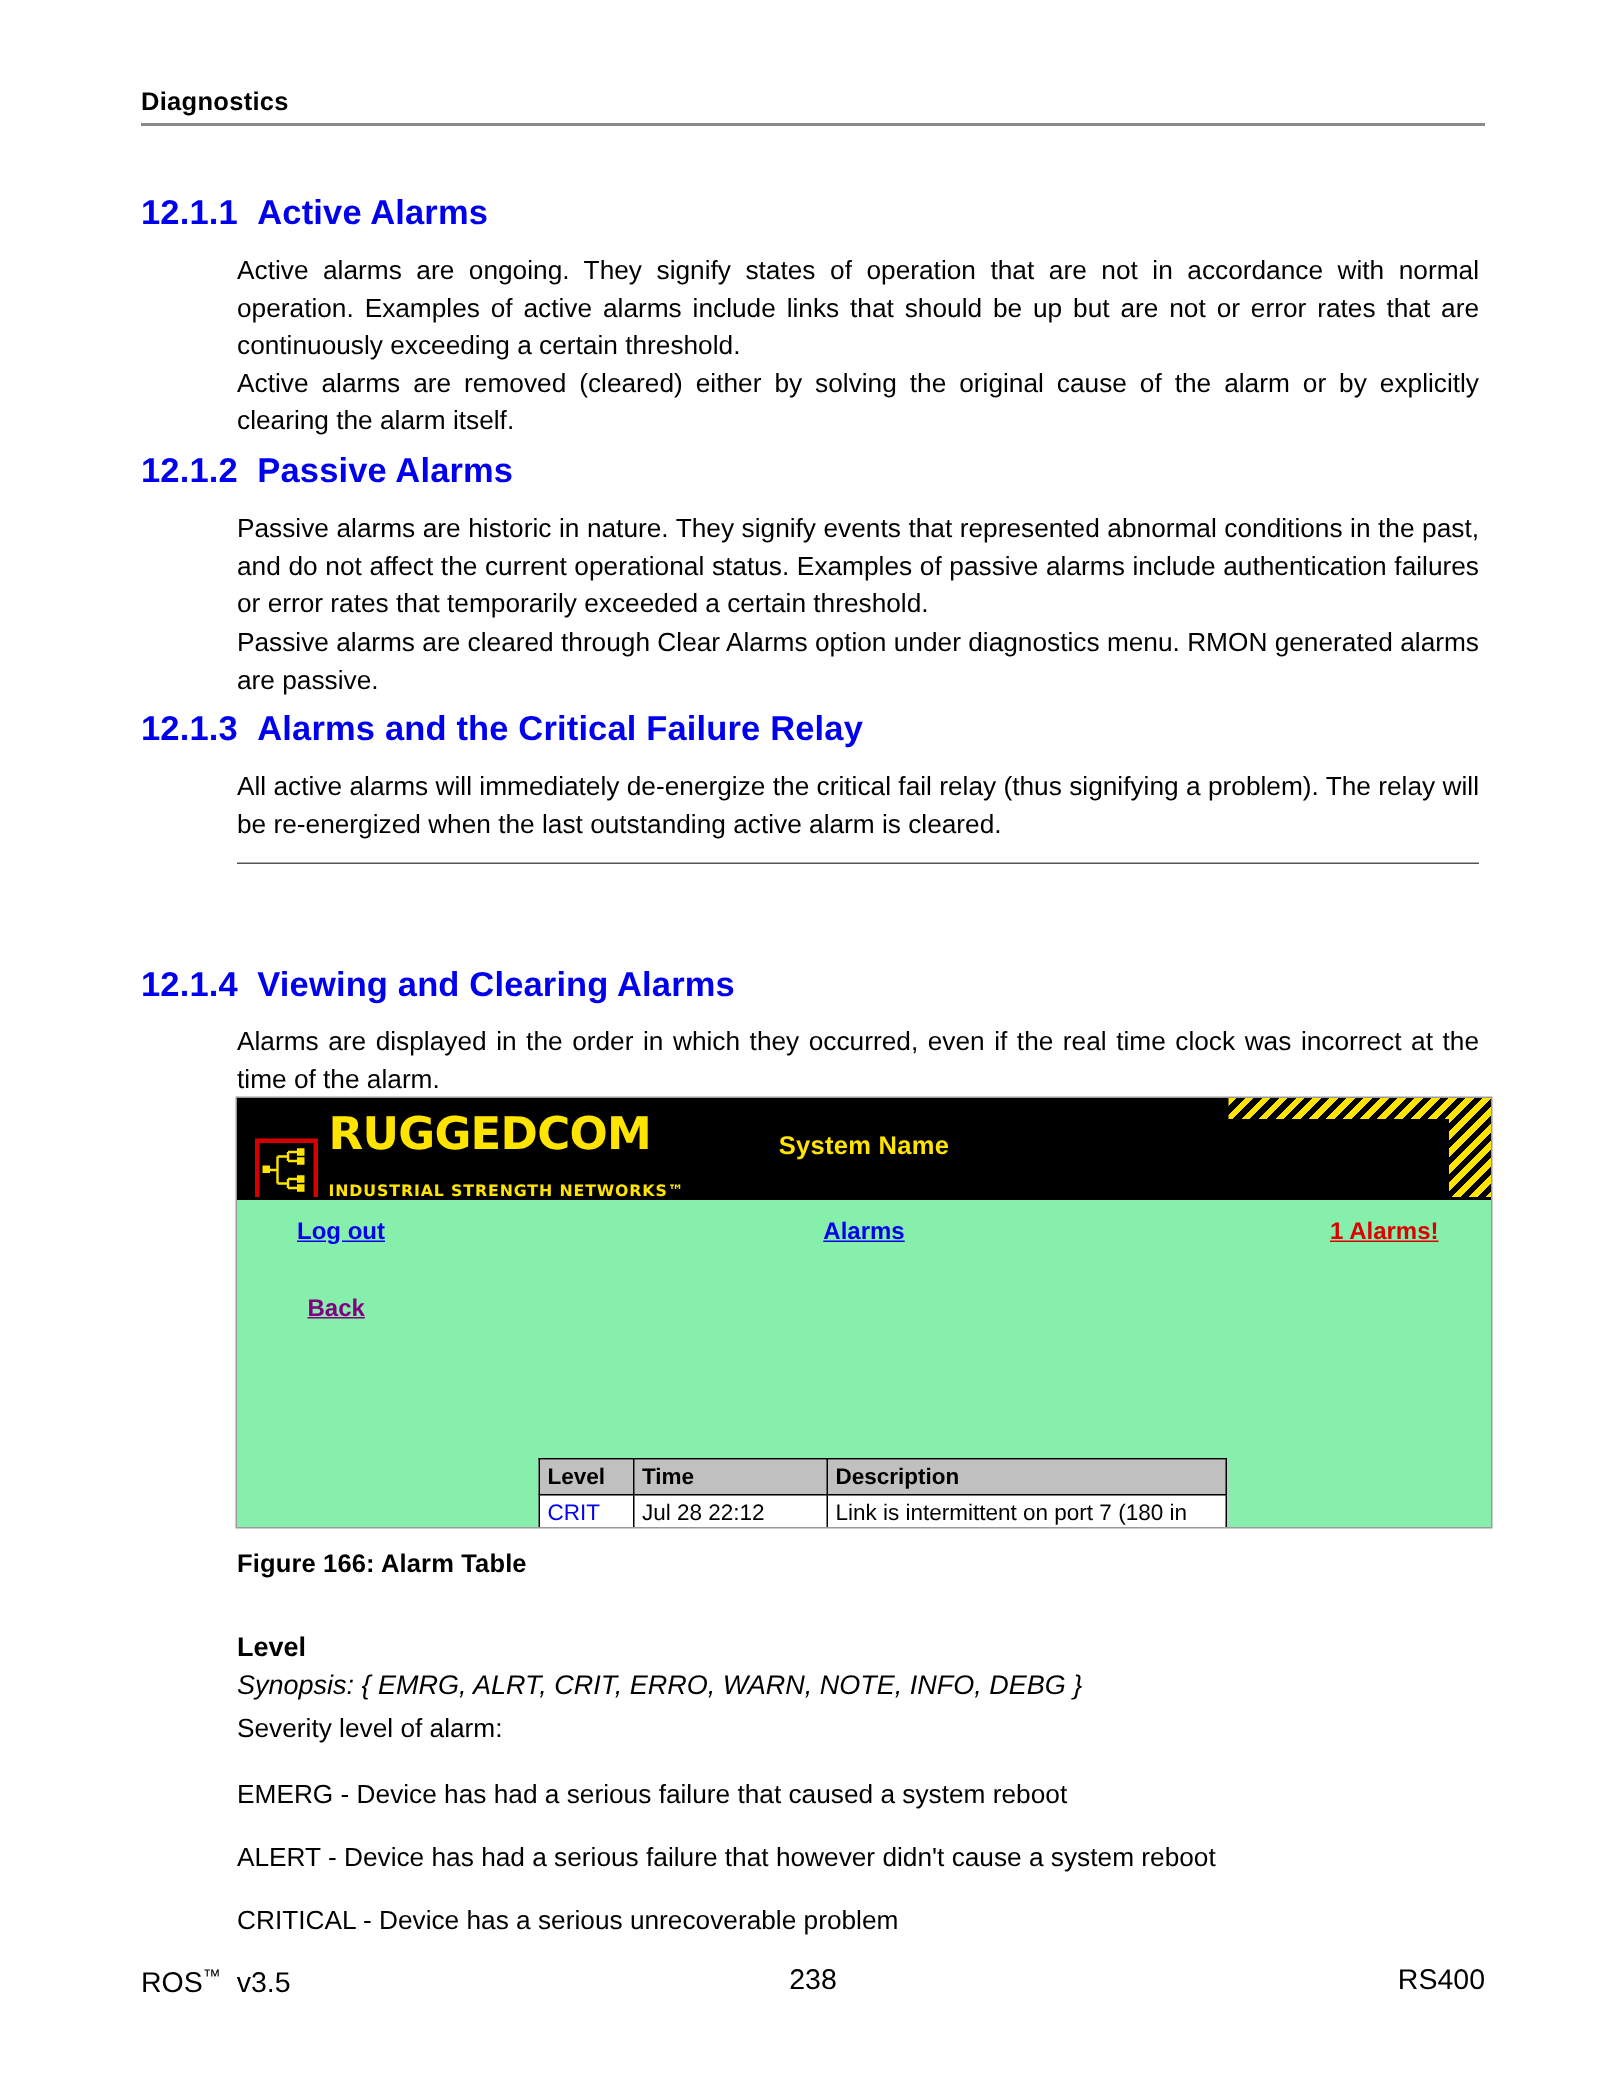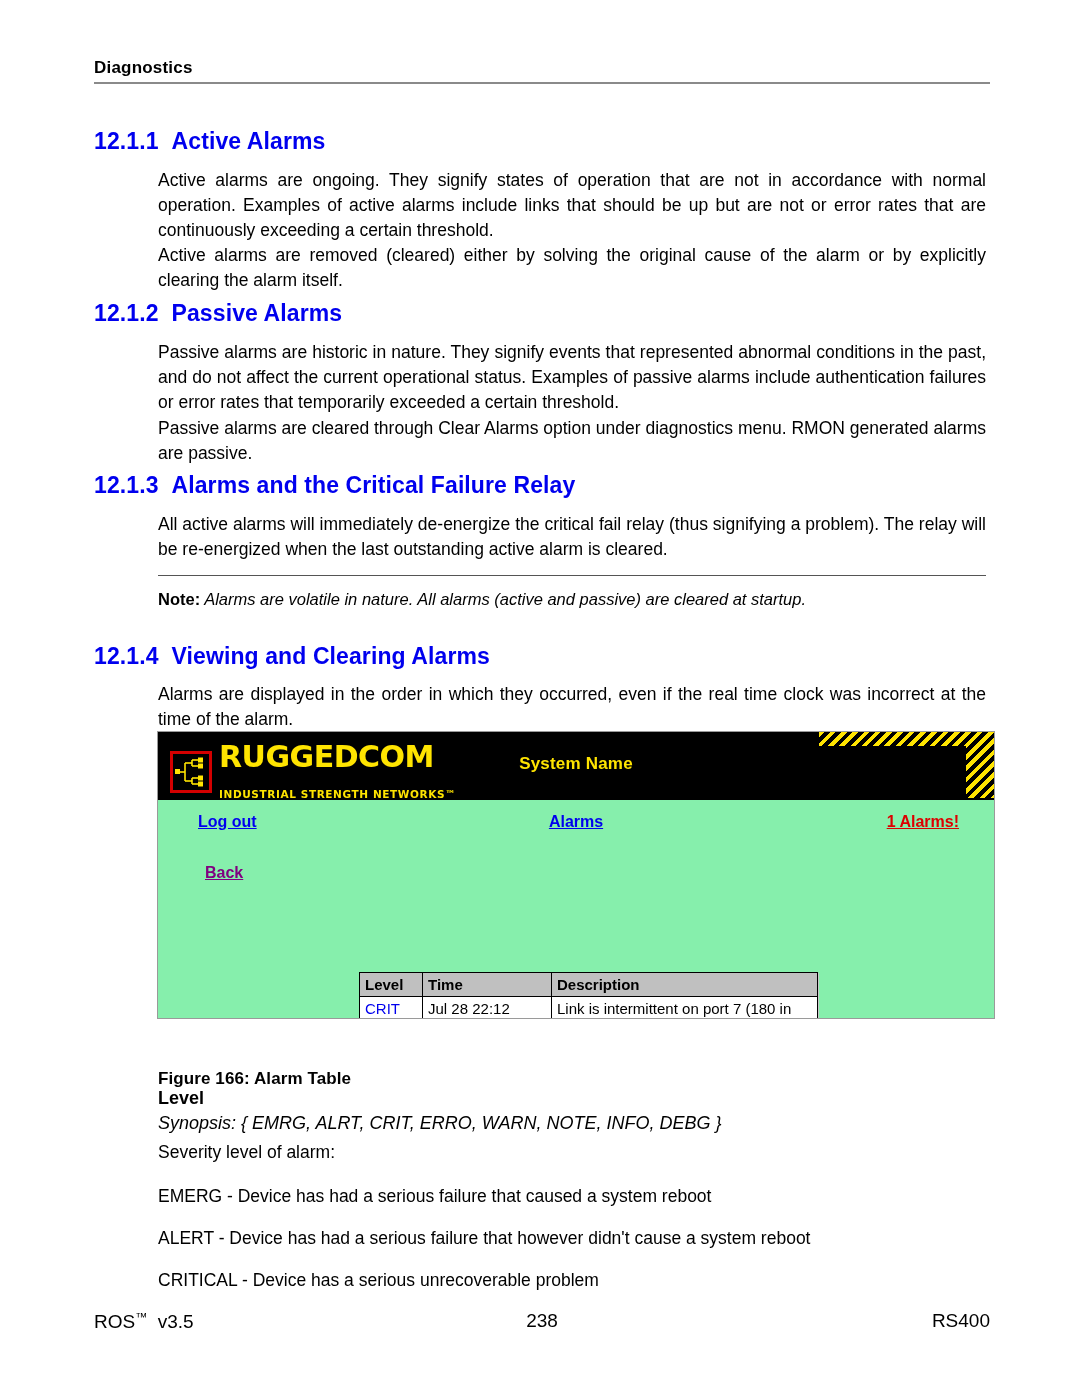--- a/index.html
+++ b/index.html
@@ -101,21 +101,21 @@
     position: relative;
     height: 68px;
     background: #000000;
     overflow: hidden;
   }
   .logo-wrap {
     position: absolute;
     left: 12px;
     top: 10px;
     display: flex;
-    align-items: center;
+    align-items: flex-end;
   }
   .logo-mark {
     width: 42px;
     height: 42px;
     border: 3px solid #d40000;
     background: #000000;
     box-sizing: border-box;
     position: relative;
     flex: 0 0 auto;
   }
@@ -227,21 +227,20 @@
   }
 
   
   .fig-caption {
     position: absolute;
     left: 158px;
     top: 1033px;
     font-size: 17px;
     font-weight: bold;
     letter-spacing: 0.1px;
-    margin-top: 36px;
   }
 
   
   .lvl-title {
     position: absolute;
     left: 158px;
     top: 1088px;
     font-size: 18px;
     font-weight: bold;
   }
@@ -295,24 +294,20 @@
   </div>
   <div class="para" style="top:416px;">Passive alarms are cleared through Clear Alarms option under diagnostics menu. RMON generated alarms are passive.</div>
   <div class="para" style="top:340px;">Passive alarms are historic in nature. They signify events that represented abnormal conditions in the past, and do not affect the current operational status. Examples of passive alarms include authentication failures or error rates that temporarily exceeded a certain threshold.</div>
 
   <div class="h3" style="left:94px; top:472px;">
     <span class="num">12.1.3</span>&nbsp;&nbsp;<span class="ttl">Alarms and the Critical Failure Relay</span>
   </div>
   <div class="para" style="top:512px;">All active alarms will immediately de-energize the critical fail relay (thus signifying a problem). The relay will be re-energized when the last outstanding active alarm is cleared.</div>
 
   <div class="note-rule"></div>
-  <div class="note">
-    <b>Note:</b>
-    <span>Alarms are volatile in nature. All alarms (active and passive) are cleared at startup.</span>
-  </div>
 
   <div class="h3" style="left:94px; top:643px;">
     <span class="num">12.1.4</span>&nbsp;&nbsp;<span class="ttl">Viewing and Clearing Alarms</span>
   </div>
   <div class="para" style="top:682px;">Alarms are displayed in the order in which they occurred, even if the real time clock was incorrect at the time of the alarm.</div>
 
   <div class="figure">
 
     <div class="fig-banner">
       <div class="logo-wrap">

